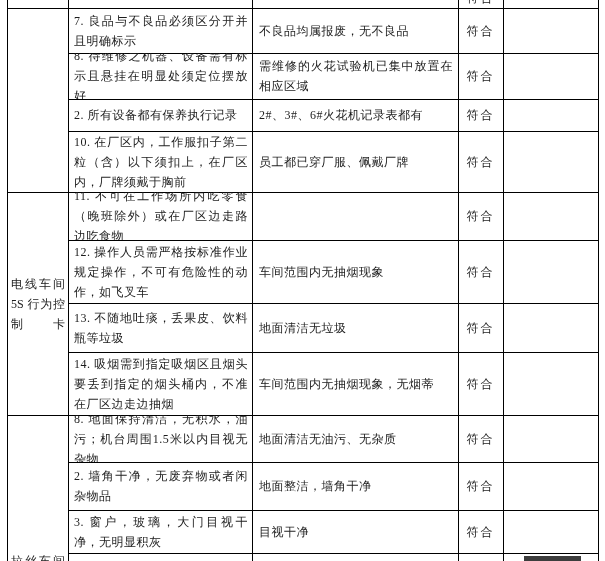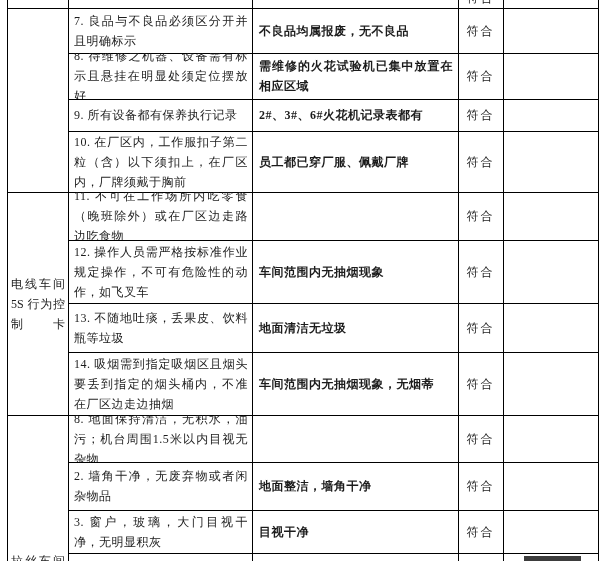--- a/index.html
+++ b/index.html
@@ -10,21 +10,21 @@
     overflow:hidden;
     font-family:"Liberation Serif","DejaVu Serif",serif;
     color:#1c1c1c;
     font-size:12px;
   }
   .vline{position:absolute;top:0;height:561px;width:1px;background:#000;}
   .hline{position:absolute;height:1px;background:#000;}
   .row{position:absolute;left:7px;width:591px;}
   .cell{position:absolute;top:0;height:100%;display:flex;align-items:center;box-sizing:border-box;overflow:hidden;}
   .cell-item{left:61px;width:184px;padding:1px 4px 1px 6px;justify-content:flex-end;}
-  .cell-finding{left:245px;width:206px;padding:1px 5px 1px 7px;font-weight:bold;}
+  .cell-finding{left:245px;width:206px;padding:1px 5px 1px 7px;}
   .cell-result{left:451px;width:45px;justify-content:center;}
   .cell-item span,.cell-finding span{
     display:block;width:100%;
     text-align:justify;
     line-height:20px;
     letter-spacing:0.5px;
   }
   .cell-result span{text-align:center;line-height:20px;letter-spacing:2px;}
   .cat-cell{
     position:absolute;left:8px;width:60px;box-sizing:border-box;
@@ -106,21 +106,21 @@
     <div class="cell cell-finding">
         <span>需维修的火花试验机已集中放置在相应区域</span>
       </div>
     <div class="cell cell-result">
         <span>符合</span>
       </div>
   </div>
 
   <div class="row" style="top:99px;height:32px">
     <div class="cell cell-item">
-        <span>9. 所有设备都有保养执行记录</span>
+        <span>2. 所有设备都有保养执行记录</span>
       </div>
     <div class="cell cell-finding">
         <span>2#、3#、6#火花机记录表都有</span>
       </div>
     <div class="cell cell-result">
         <span>符合</span>
       </div>
   </div>
 
   <div class="row" style="top:131px;height:61px">
@@ -177,20 +177,23 @@
       </div>
     <div class="cell cell-result">
         <span>符合</span>
       </div>
   </div>
 
   <div class="row" style="top:415px;height:47px">
     <div class="cell cell-item">
         <span>8. 地面保持清洁，无积水，油污；机台周围1.5米以内目视无杂物</span>
       </div>
+    <div class="cell cell-finding">
+        <span>地面清洁无油污、无杂质</span>
+      </div>
     <div class="cell cell-result">
         <span>符合</span>
       </div>
   </div>
 
   <div class="row" style="top:462px;height:48px">
     <div class="cell cell-item">
         <span>2. 墙角干净，无废弃物或者闲杂物品</span>
       </div>
     <div class="cell cell-finding">

